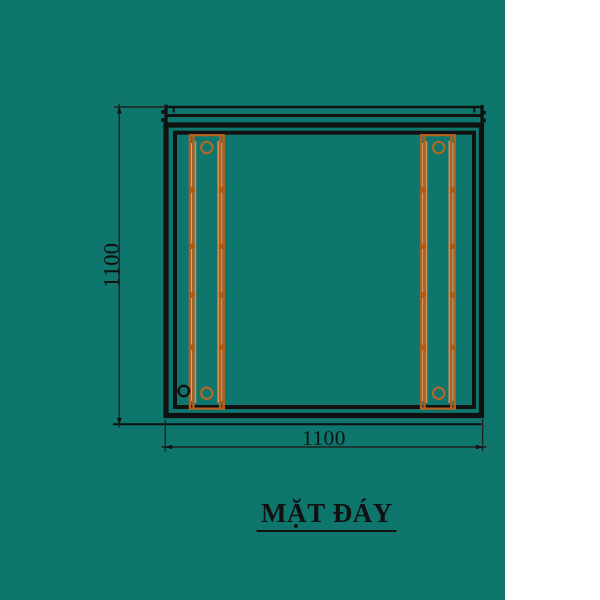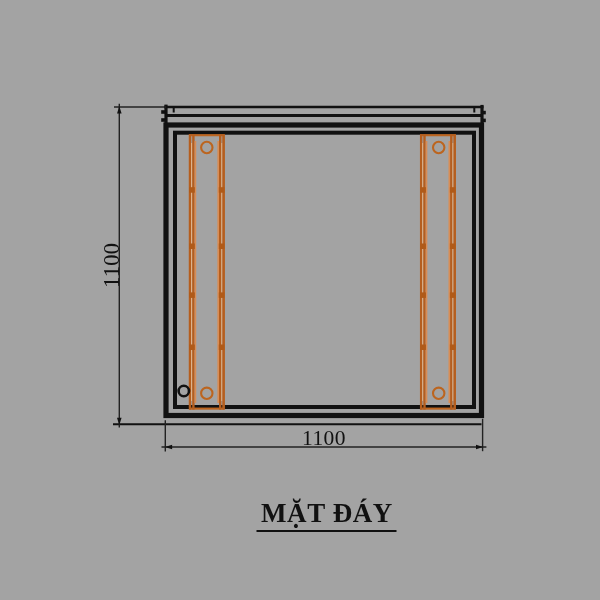--- a/index.html
+++ b/index.html
@@ -1,16 +1,16 @@
 <!DOCTYPE html>
 <html><head>
 <meta charset="utf-8">
 <style>
   html,body{margin:0;padding:0;background:#ffffff;}
-  .page{width:600px;height:600px;position:relative;background:#a3a3a3;}
+  .page{width:505px;height:600px;position:relative;background:#0f766e;}
   svg{position:absolute;top:0;left:0;}
   text{font-family:"Liberation Serif", serif;fill:#111;}
 </style>
 </head>
 <body>
 <div class="page">
 <svg width="600" height="600" viewBox="0 0 600 600">
 
   <g stroke="#111" fill="none">
     <line x1="164" y1="107" x2="483.5" y2="107" stroke-width="2.4"></line>

